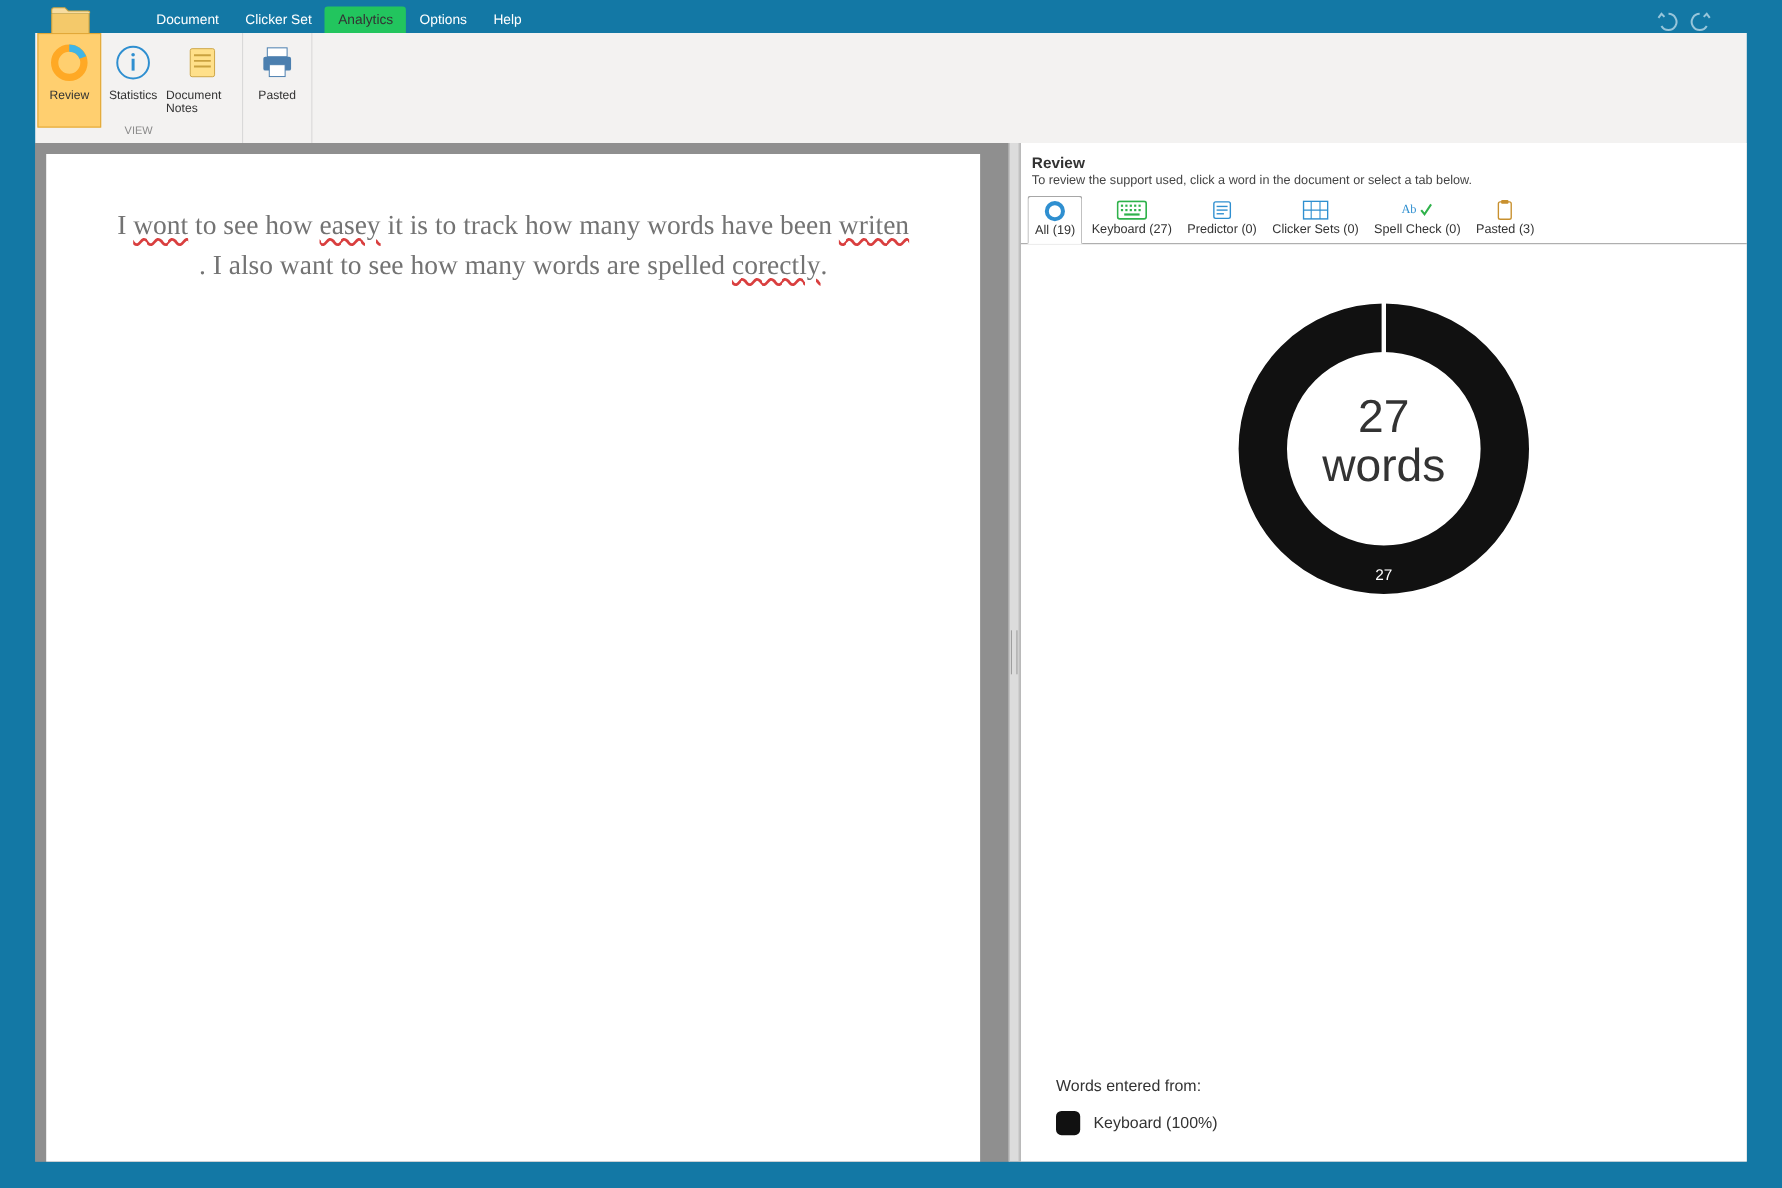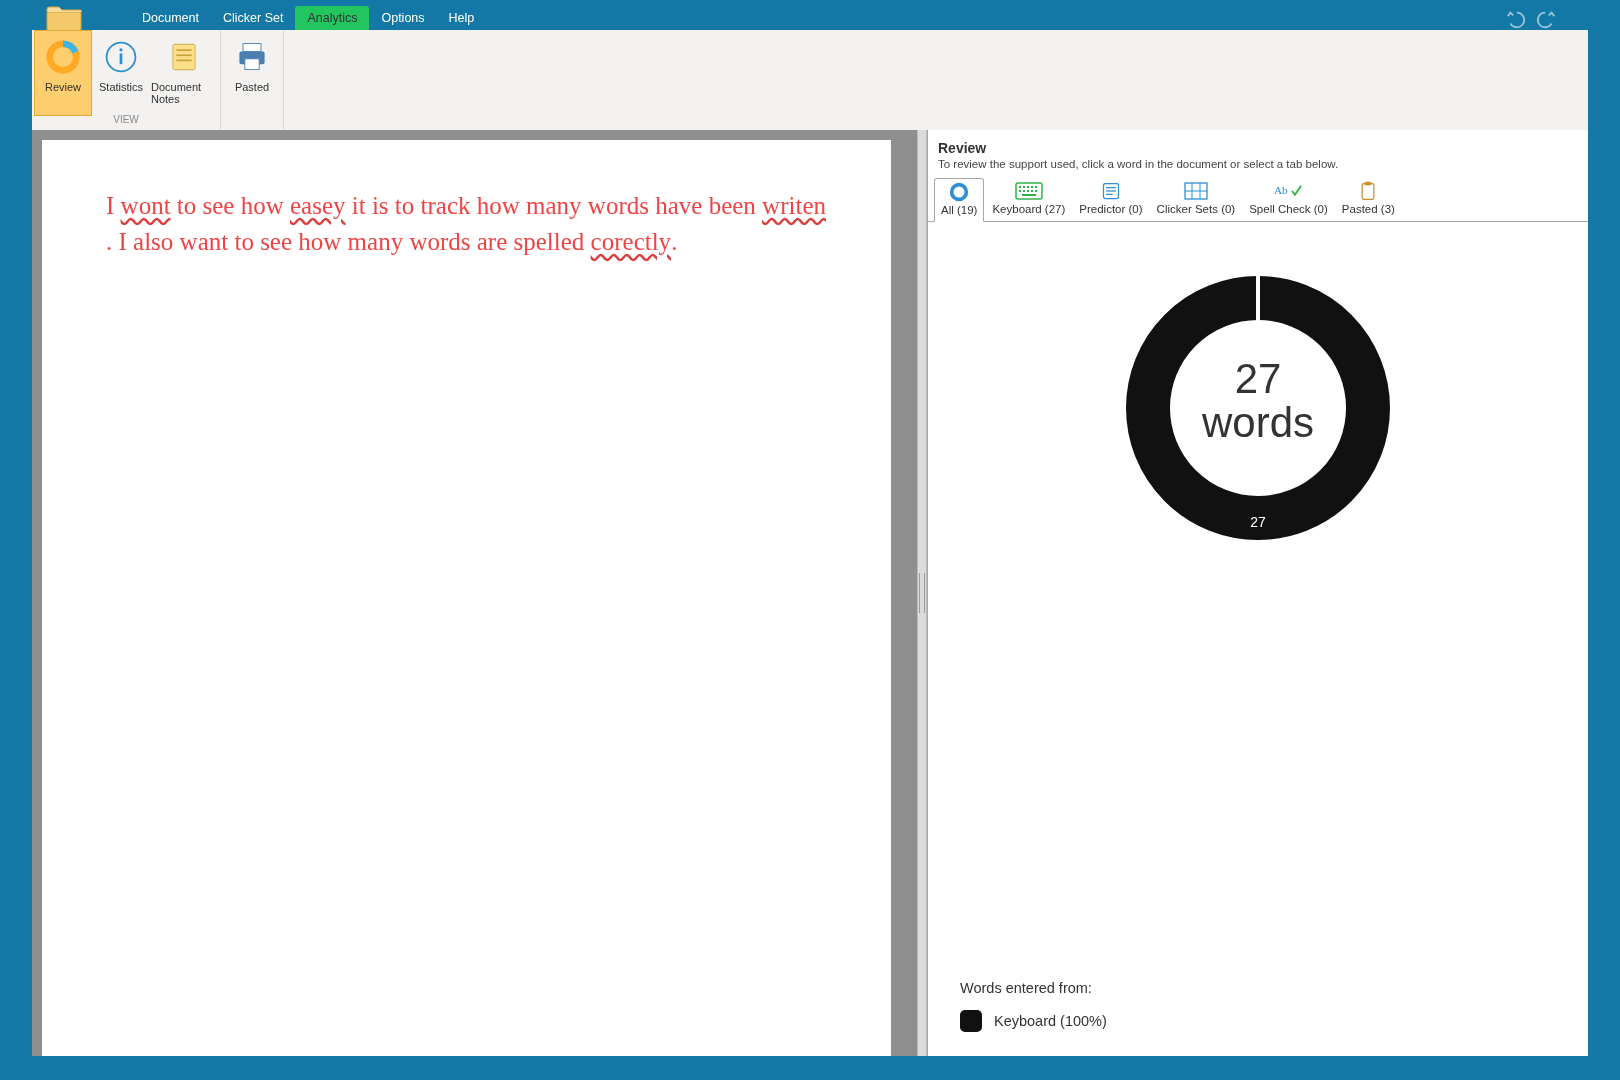--- a/index.html
+++ b/index.html
@@ -21,21 +21,21 @@
   .grp-items{display:flex;}
   .rb{display:flex;flex-direction:column;align-items:center;justify-content:flex-start;width:56px;padding-top:6px;height:78px;font-size:11px;gap:4px;cursor:pointer;border:1px solid transparent;}
   .rb.lg{width:66px;}
   .rb.sel{background:#ffcf6f;border:1px solid #e2a838;}
   .rb .ico{width:40px;height:40px;display:flex;align-items:center;justify-content:center;}
   .grp-label{font-size:10px;color:#8a8a8a;margin-top:-2px;padding-bottom:2px;}
 
   
   .body{position:absolute;top:130px;left:0;right:0;bottom:0;display:flex;background:#8f8f8f;}
   .doc-area{flex:1;background:#8f8f8f;padding:10px 26px 0 10px;position:relative;}
-  .doc-page{background:#fff;height:100%;padding:48px 64px;box-sizing:border-box;font-family:"Comic Sans MS","Segoe Script",cursive;font-size:25px;line-height:1.45;color:#ef4444;}
+  .doc-page{background:#fff;height:100%;padding:48px 64px;box-sizing:border-box;font-family:"Comic Sans MS","Segoe Script",cursive;font-size:25px;line-height:1.45;color:#737373;text-align:center;}
   .sq{display:inline-block;text-decoration:underline wavy #d93f3f;text-underline-offset:3px;}
   .splitter{width:8px;background:#dcdcdc;border-left:1px solid #bbb;border-right:1px solid #bbb;position:relative;cursor:col-resize;}
   .splitter::after{content:"";position:absolute;left:1px;top:50%;width:4px;height:40px;border-left:1px solid #9e9e9e;border-right:1px solid #9e9e9e;transform:translateY(-50%);}
   .panel{width:660px;background:#fff;border-left:1px solid #aaa;display:flex;flex-direction:column;}
   .panel-head{padding:10px 10px 4px 10px;}
   .panel-title{font-weight:bold;font-size:14px;}
   .panel-sub{font-size:11.5px;color:#444;margin-top:2px;}
   .tabs{display:flex;gap:2px;padding:4px 6px 0 6px;border-bottom:1px solid #a7a7a7;}
   .tab{display:flex;flex-direction:column;align-items:center;font-size:11.5px;padding:3px 6px 5px;cursor:pointer;border-radius:3px 3px 0 0;}
   .tab.sel{border:1px solid #a7a7a7;border-bottom:1px solid #fff;margin-bottom:-1px;background:#fff;}

